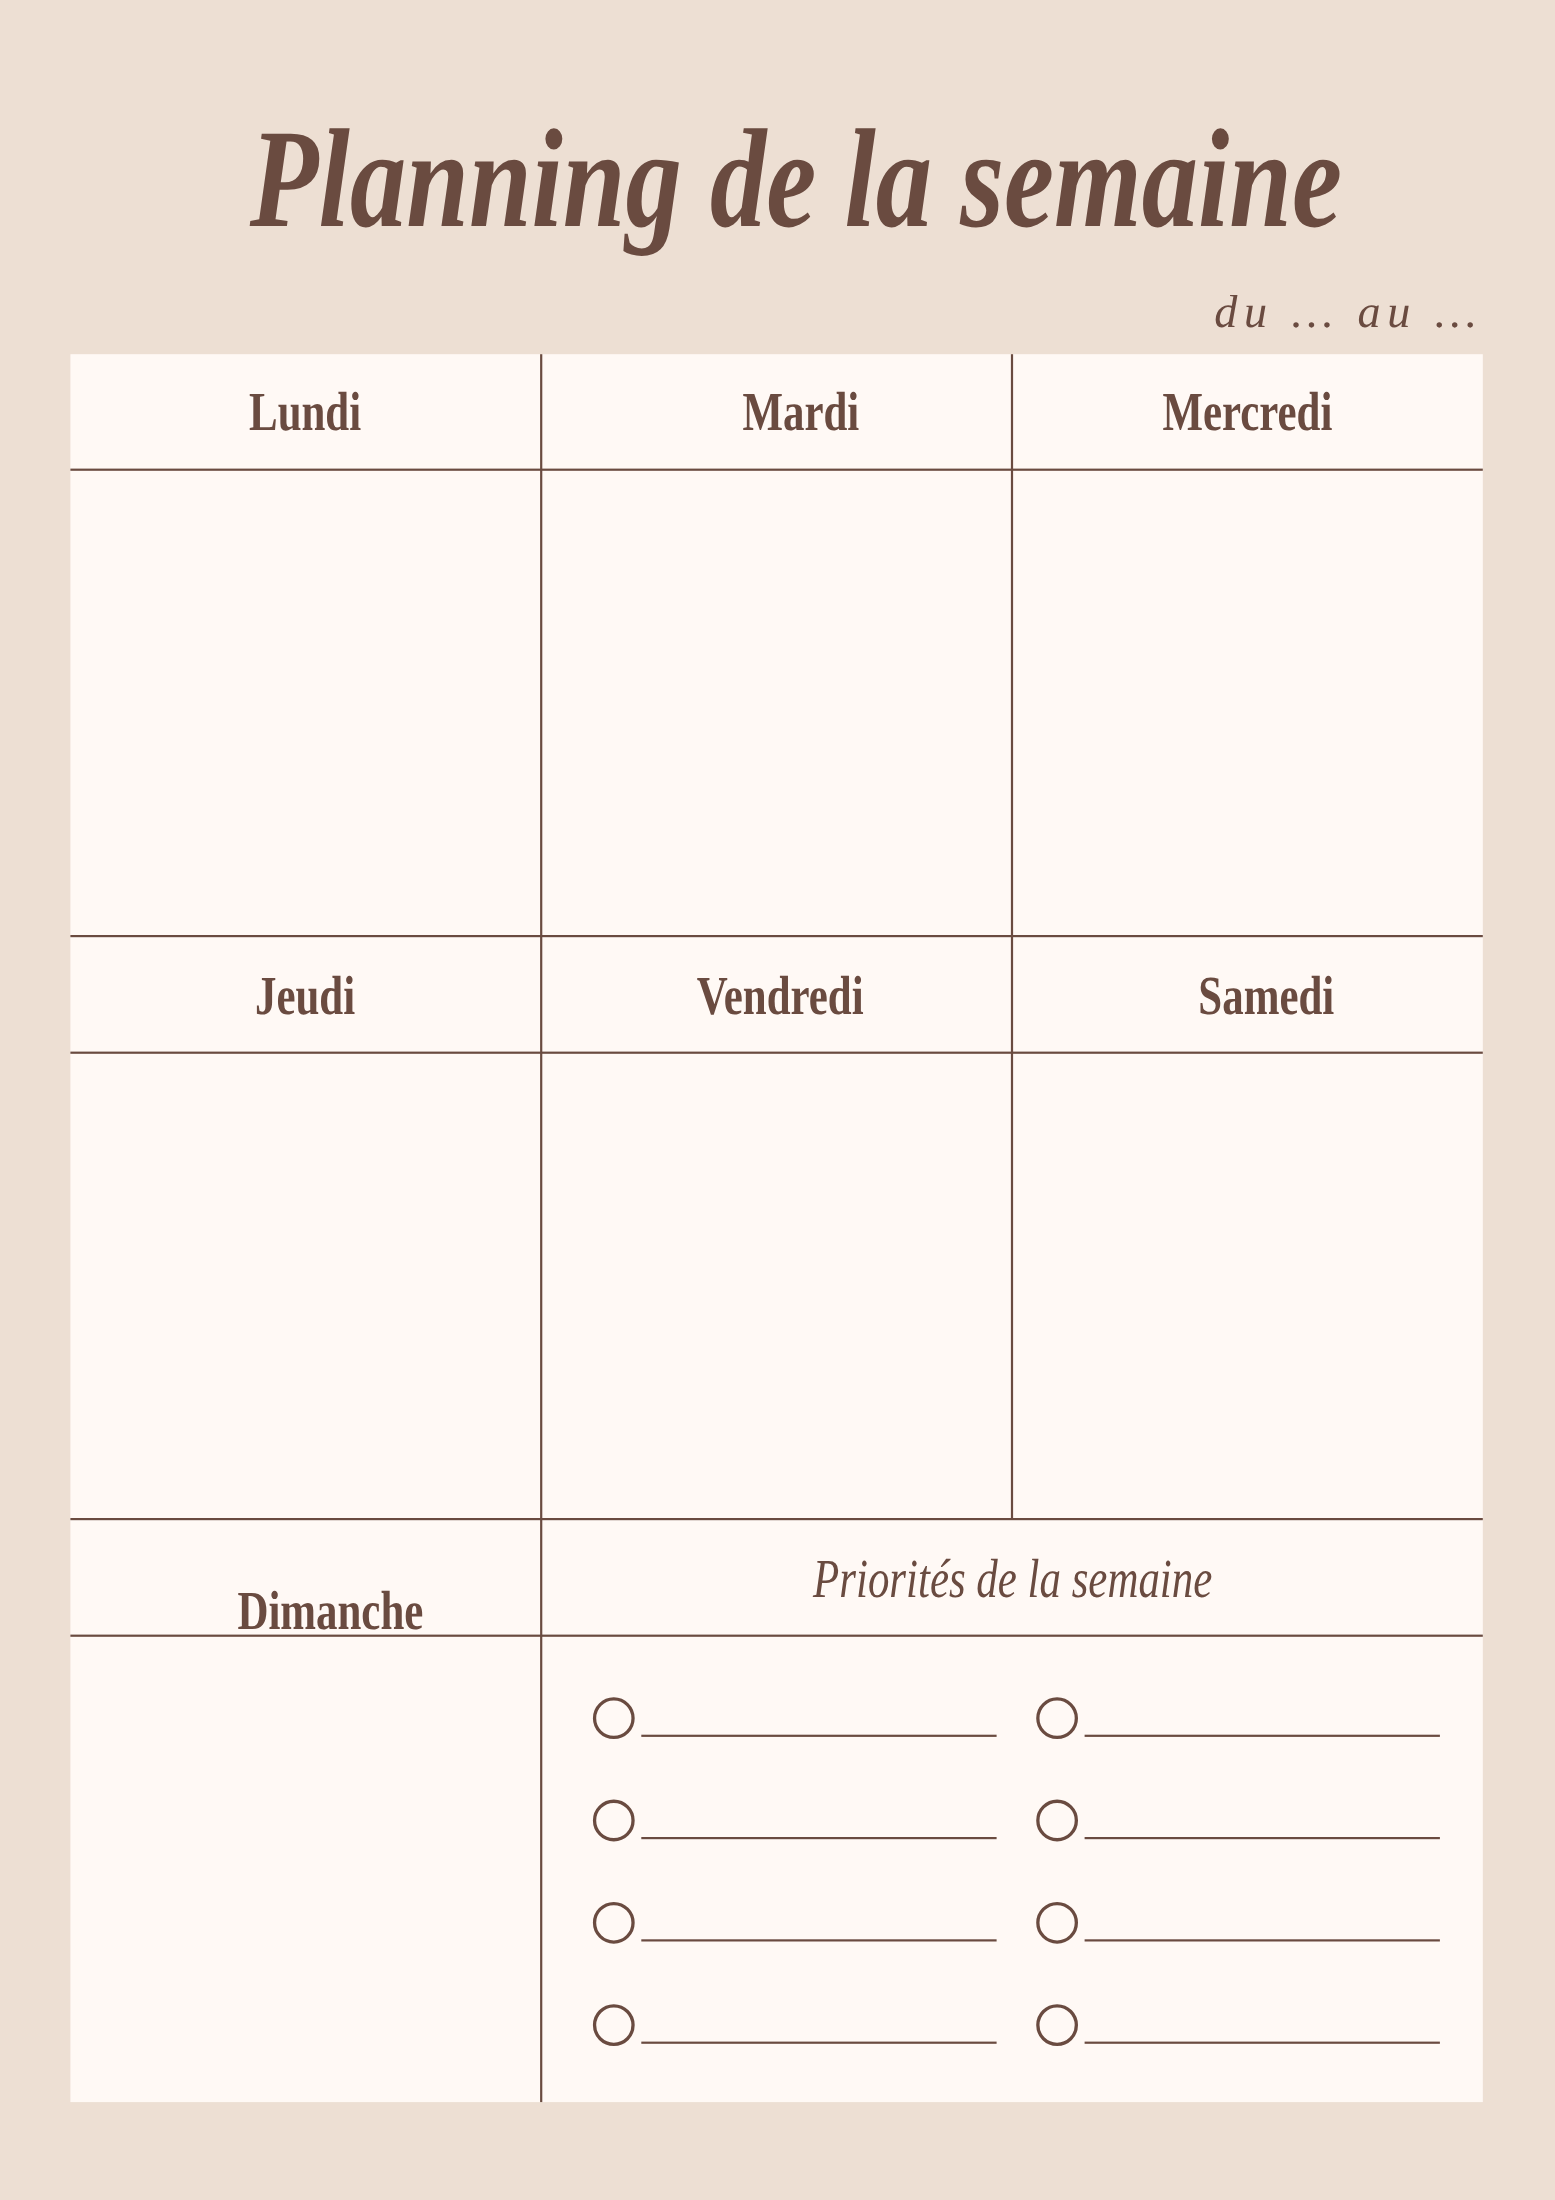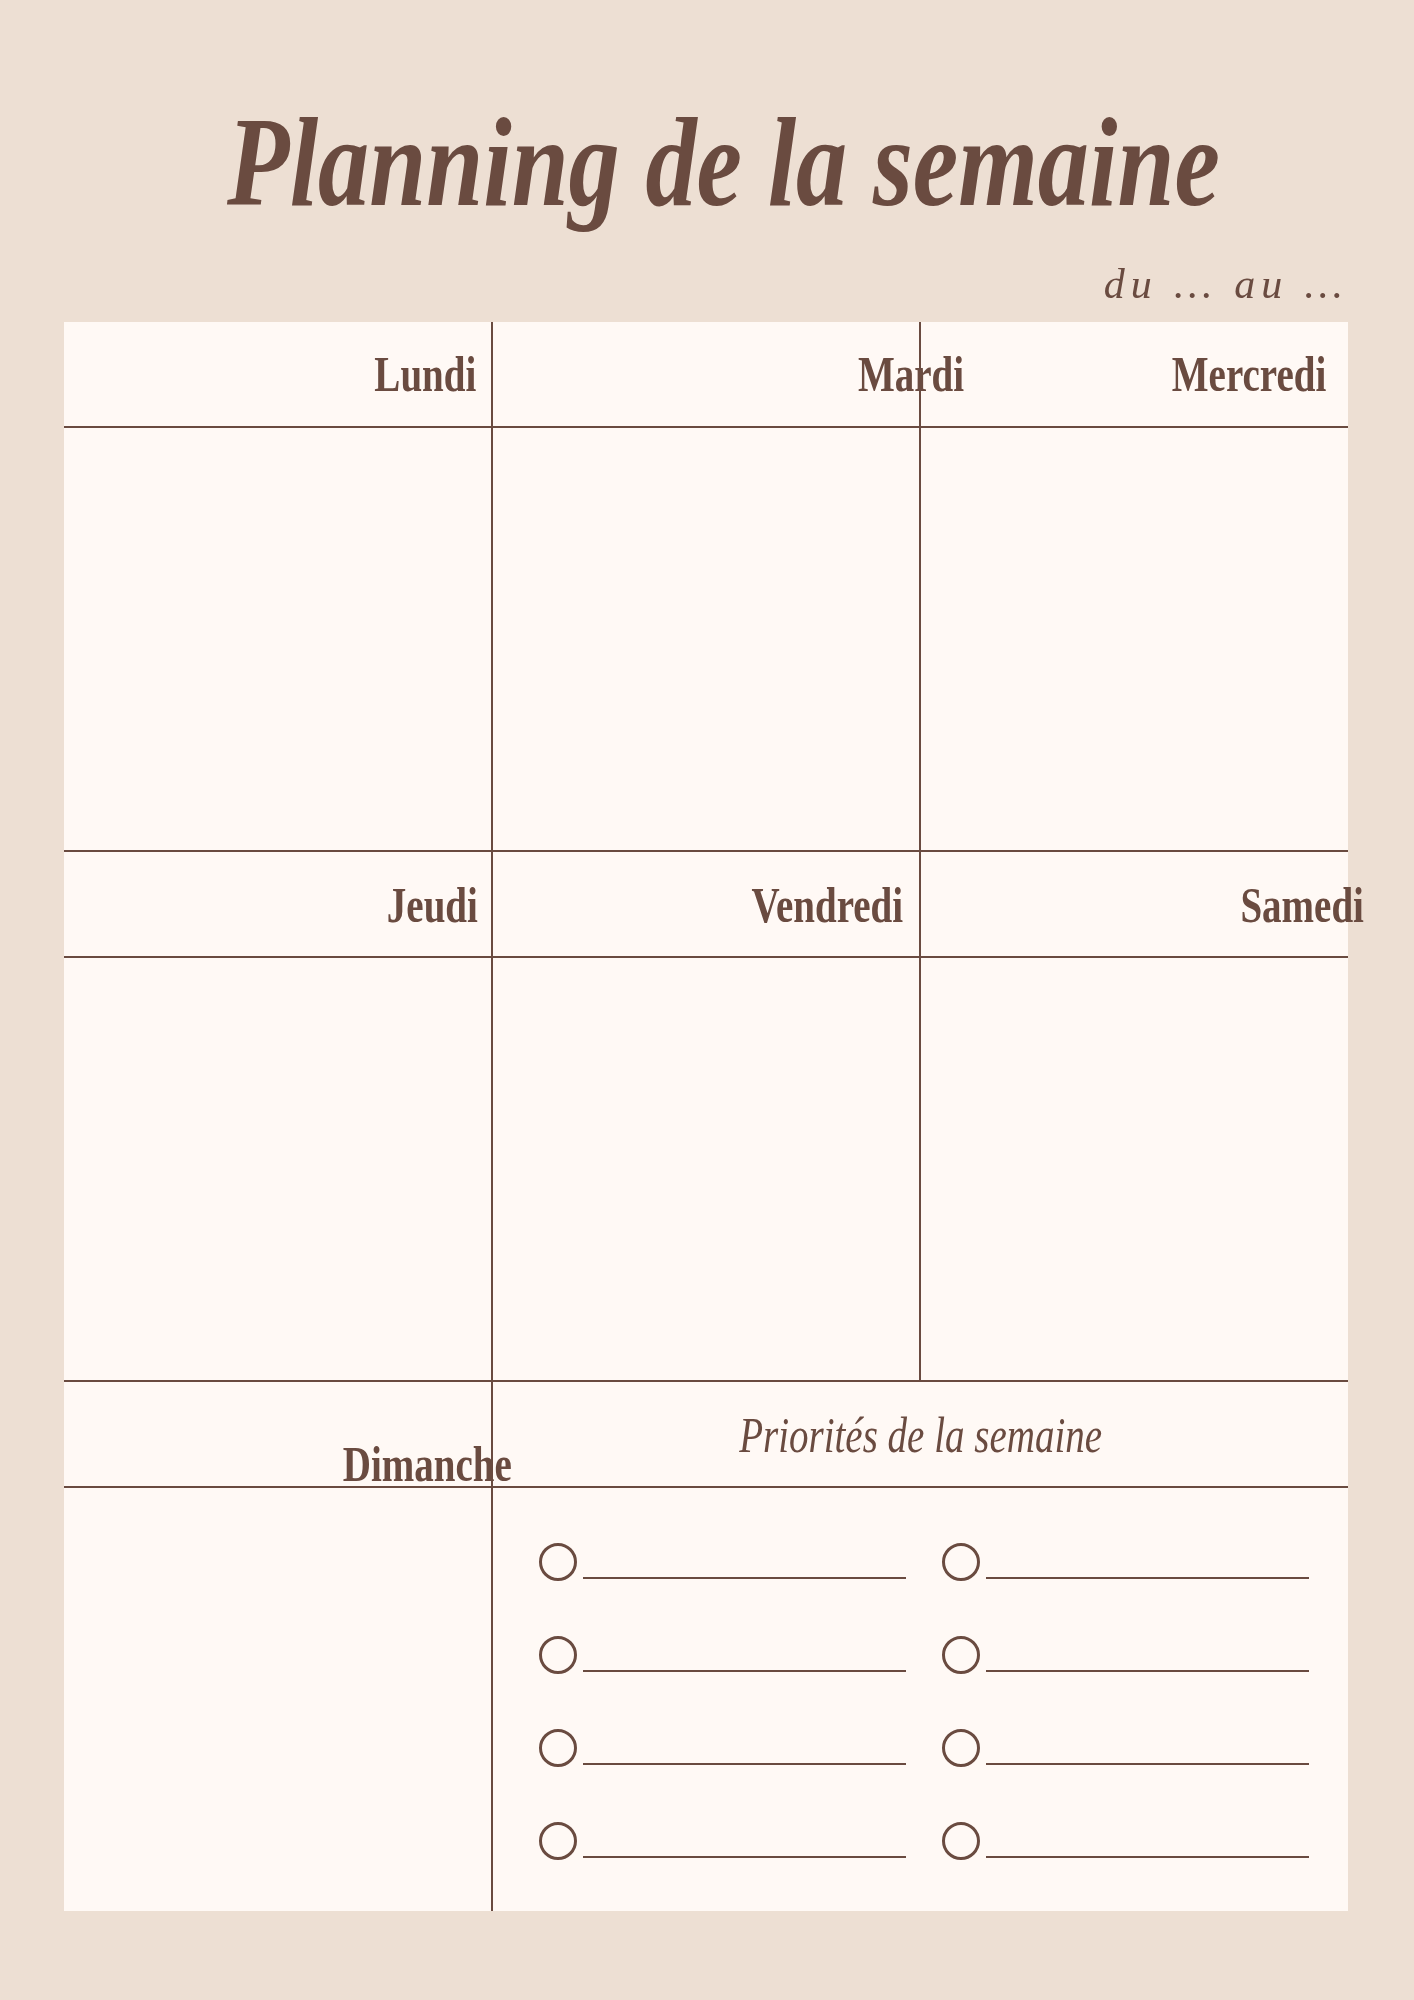--- a/index.html
+++ b/index.html
@@ -20,21 +20,21 @@
     font-size:42px; font-style:italic; letter-spacing:6px; line-height:52px;
     white-space:nowrap;
   }
   .sheet {
     position:absolute; left:64px; top:322px; width:1284px; height:1589px;
     background:#FFF9F5;
   }
   .hline { position:absolute; height:2px; background:#6A4B40; }
   .vline { position:absolute; width:2px; background:#6A4B40; }
   .day-head {
-    position:absolute; height:104px; display:flex; align-items:center; justify-content:flex-end;
+    position:absolute; height:104px; display:flex; align-items:center; justify-content:center;
     font-size:50px; font-weight:bold; white-space:nowrap;
   }
   .day-head span { display:inline-block; transform:scaleX(0.78); }
   .day-body { position:absolute; }
   .prio-head {
     position:absolute; height:104px; display:flex; align-items:center; justify-content:center;
     font-size:50px; font-style:italic; white-space:nowrap;
   }
   .prio-head span { display:inline-block; transform:scaleX(0.78); }
   .check { position:absolute; width:32px; height:32px; border:3px solid #6A4B40; border-radius:50%; box-sizing:content-box; cursor:pointer; }

